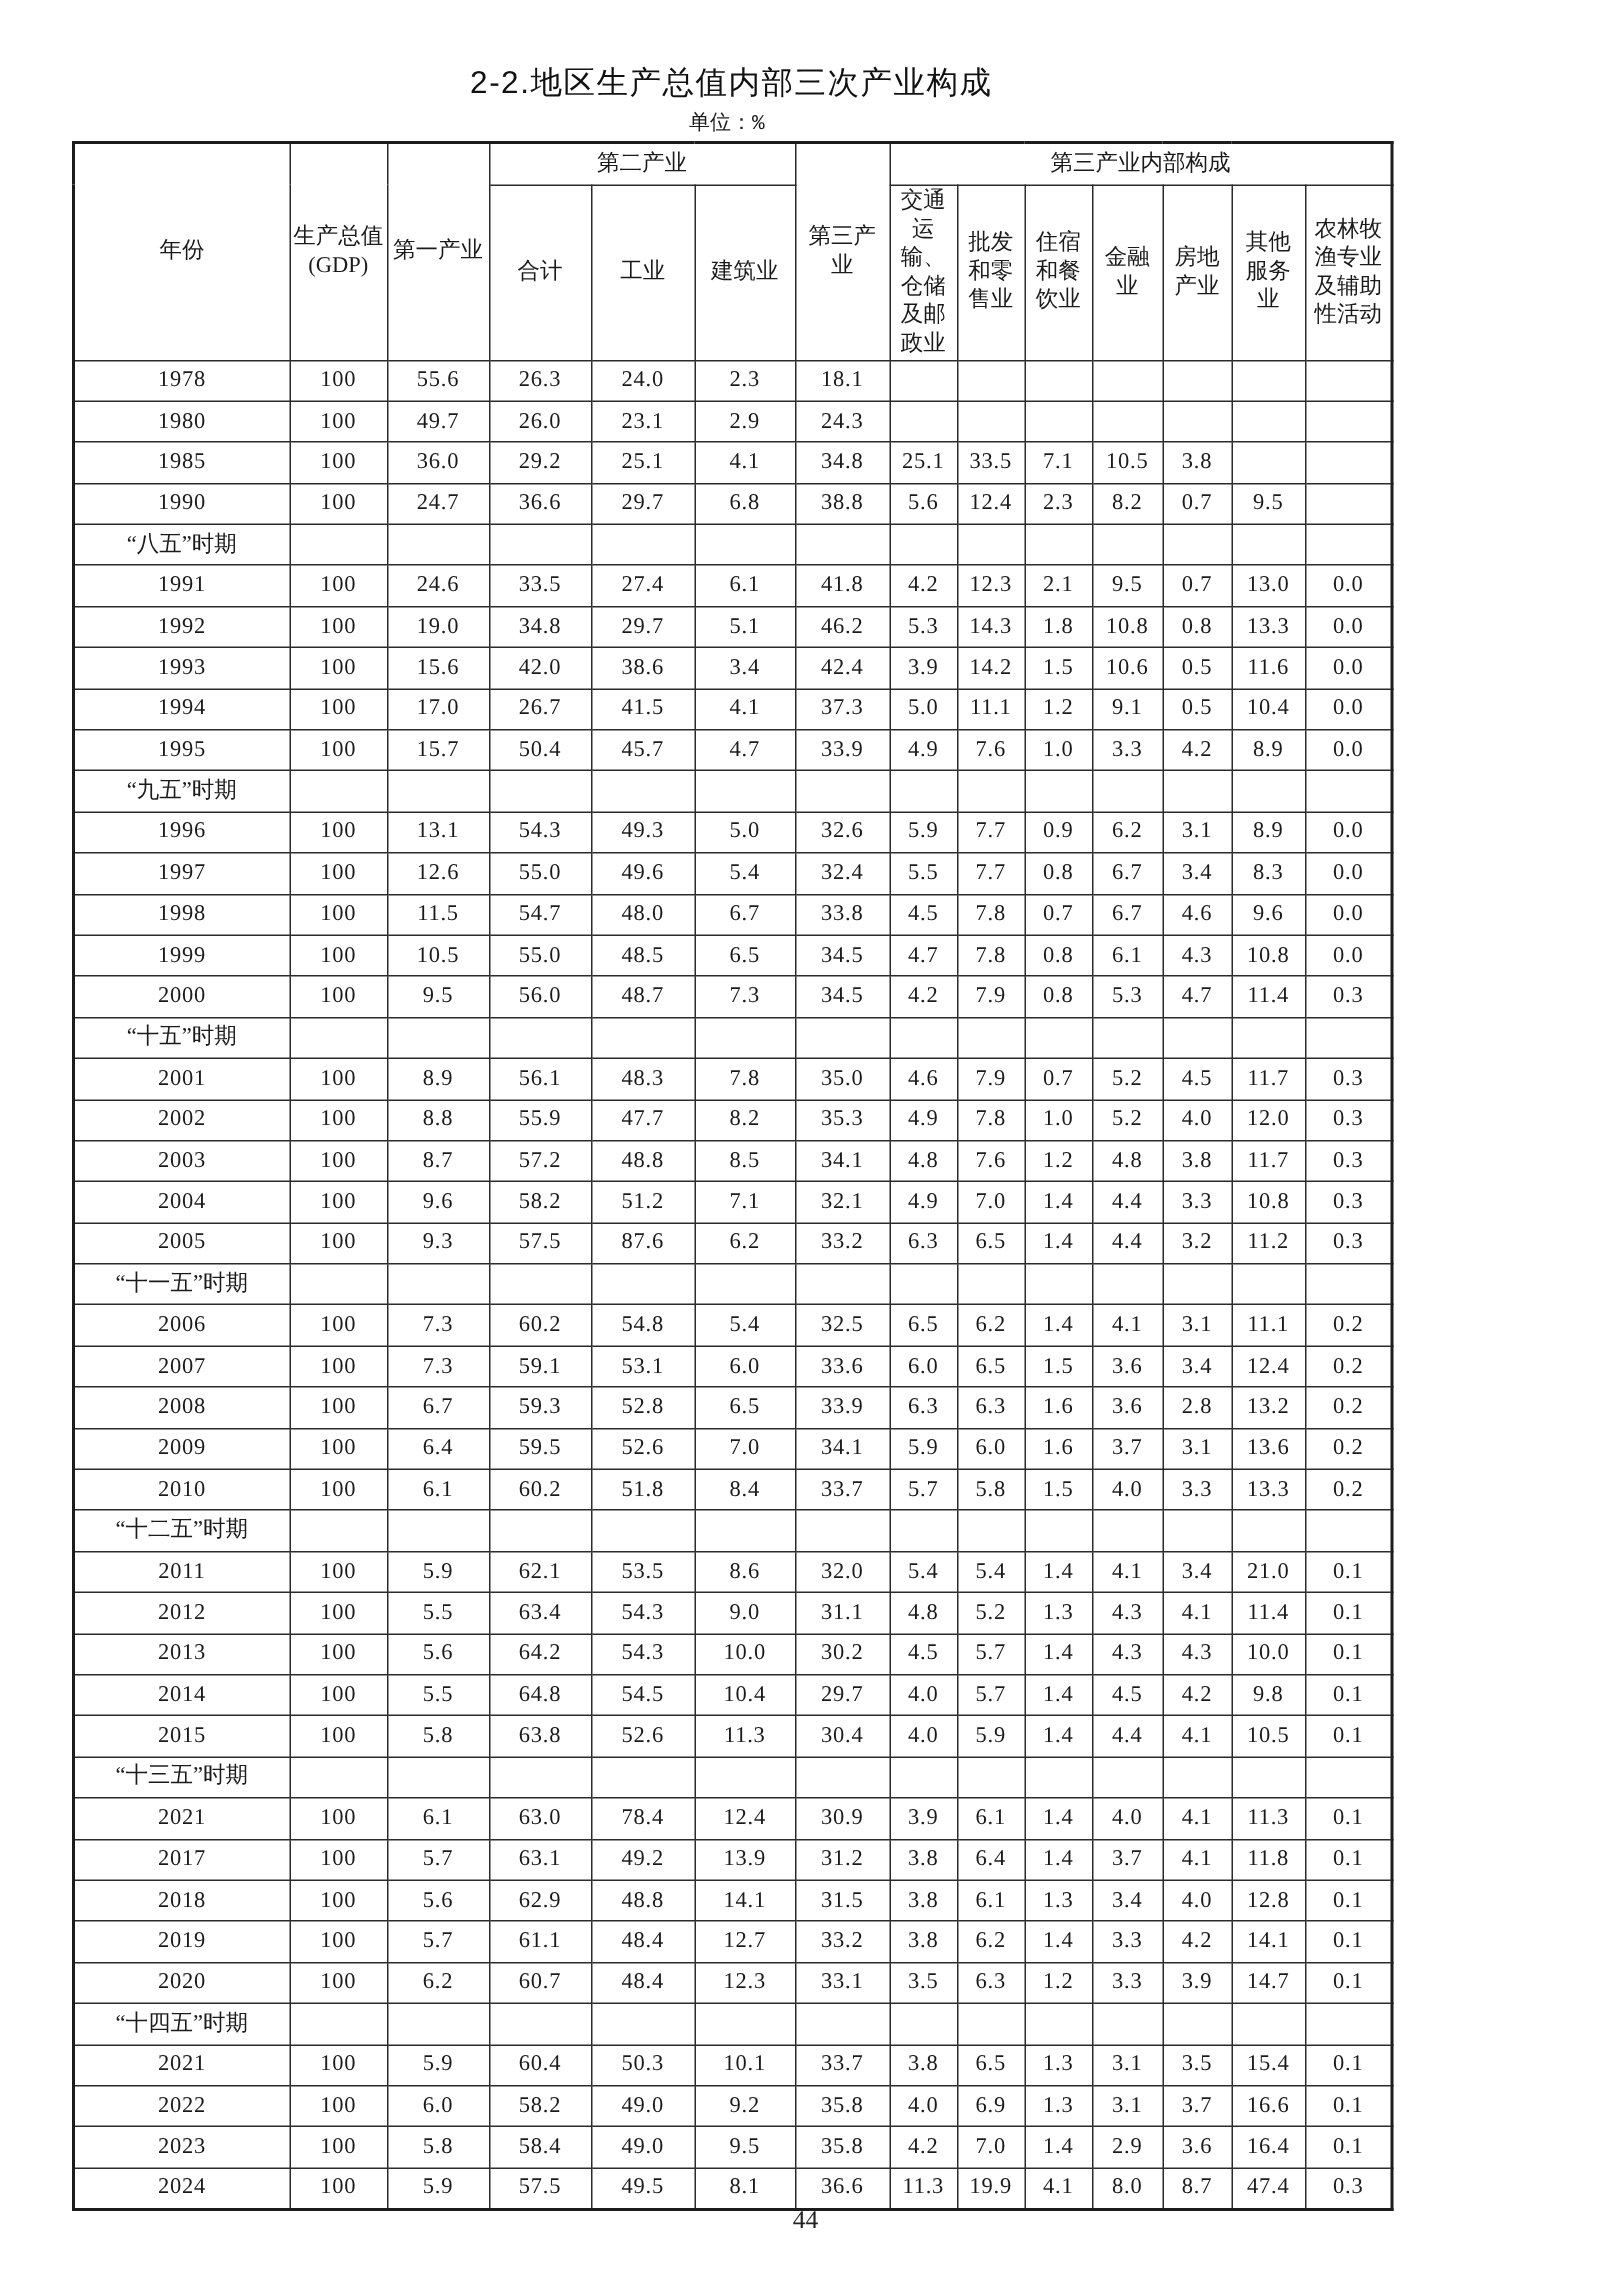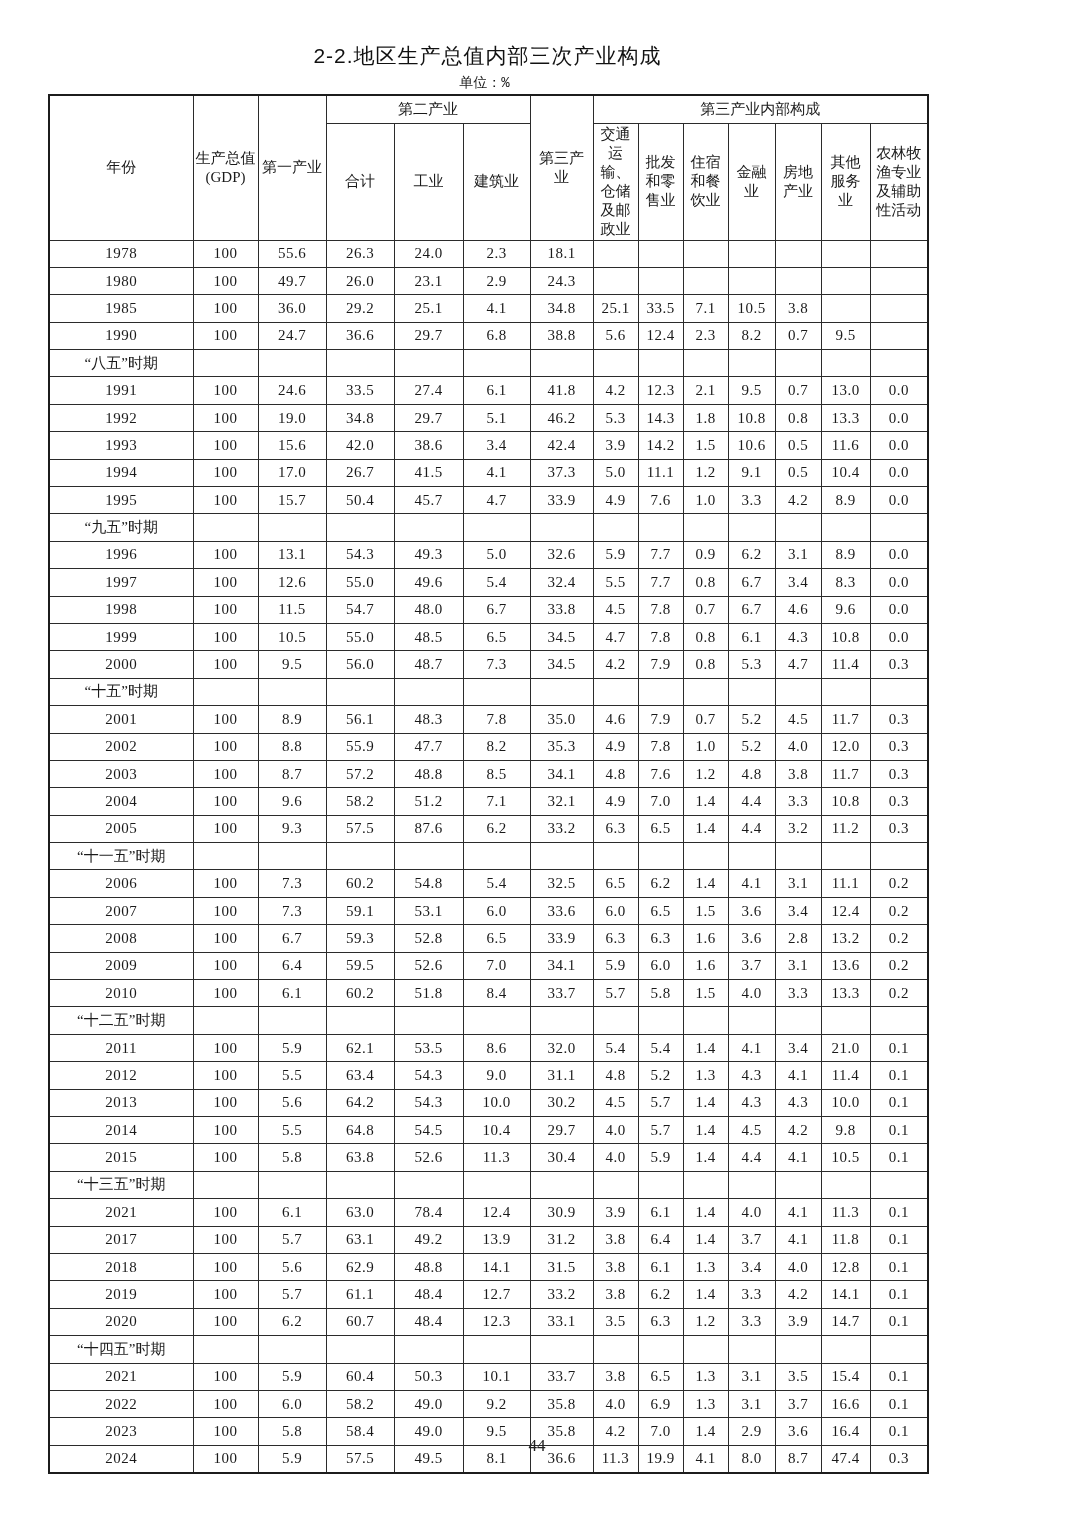--- a/index.html
+++ b/index.html
@@ -49,21 +49,21 @@
   thead tr.h2 { height: 117px; }
   tbody tr { height: 27.4px; }
   tbody td { font-size: 15px; letter-spacing: 0.5px; }
   td.period {
     text-align: left;
     padding-left: 9px;
     letter-spacing: 0px;
   }
   .pageno {
     position: absolute;
-    left: 0; top: 1436px;
+    left: 0; top: 1470px;
     width: 1074px;
     text-align: center;
     font-size: 17px;
     color: #222;
   }
 </style>
 </head>
 <body>
 
 <div class="sheet">

